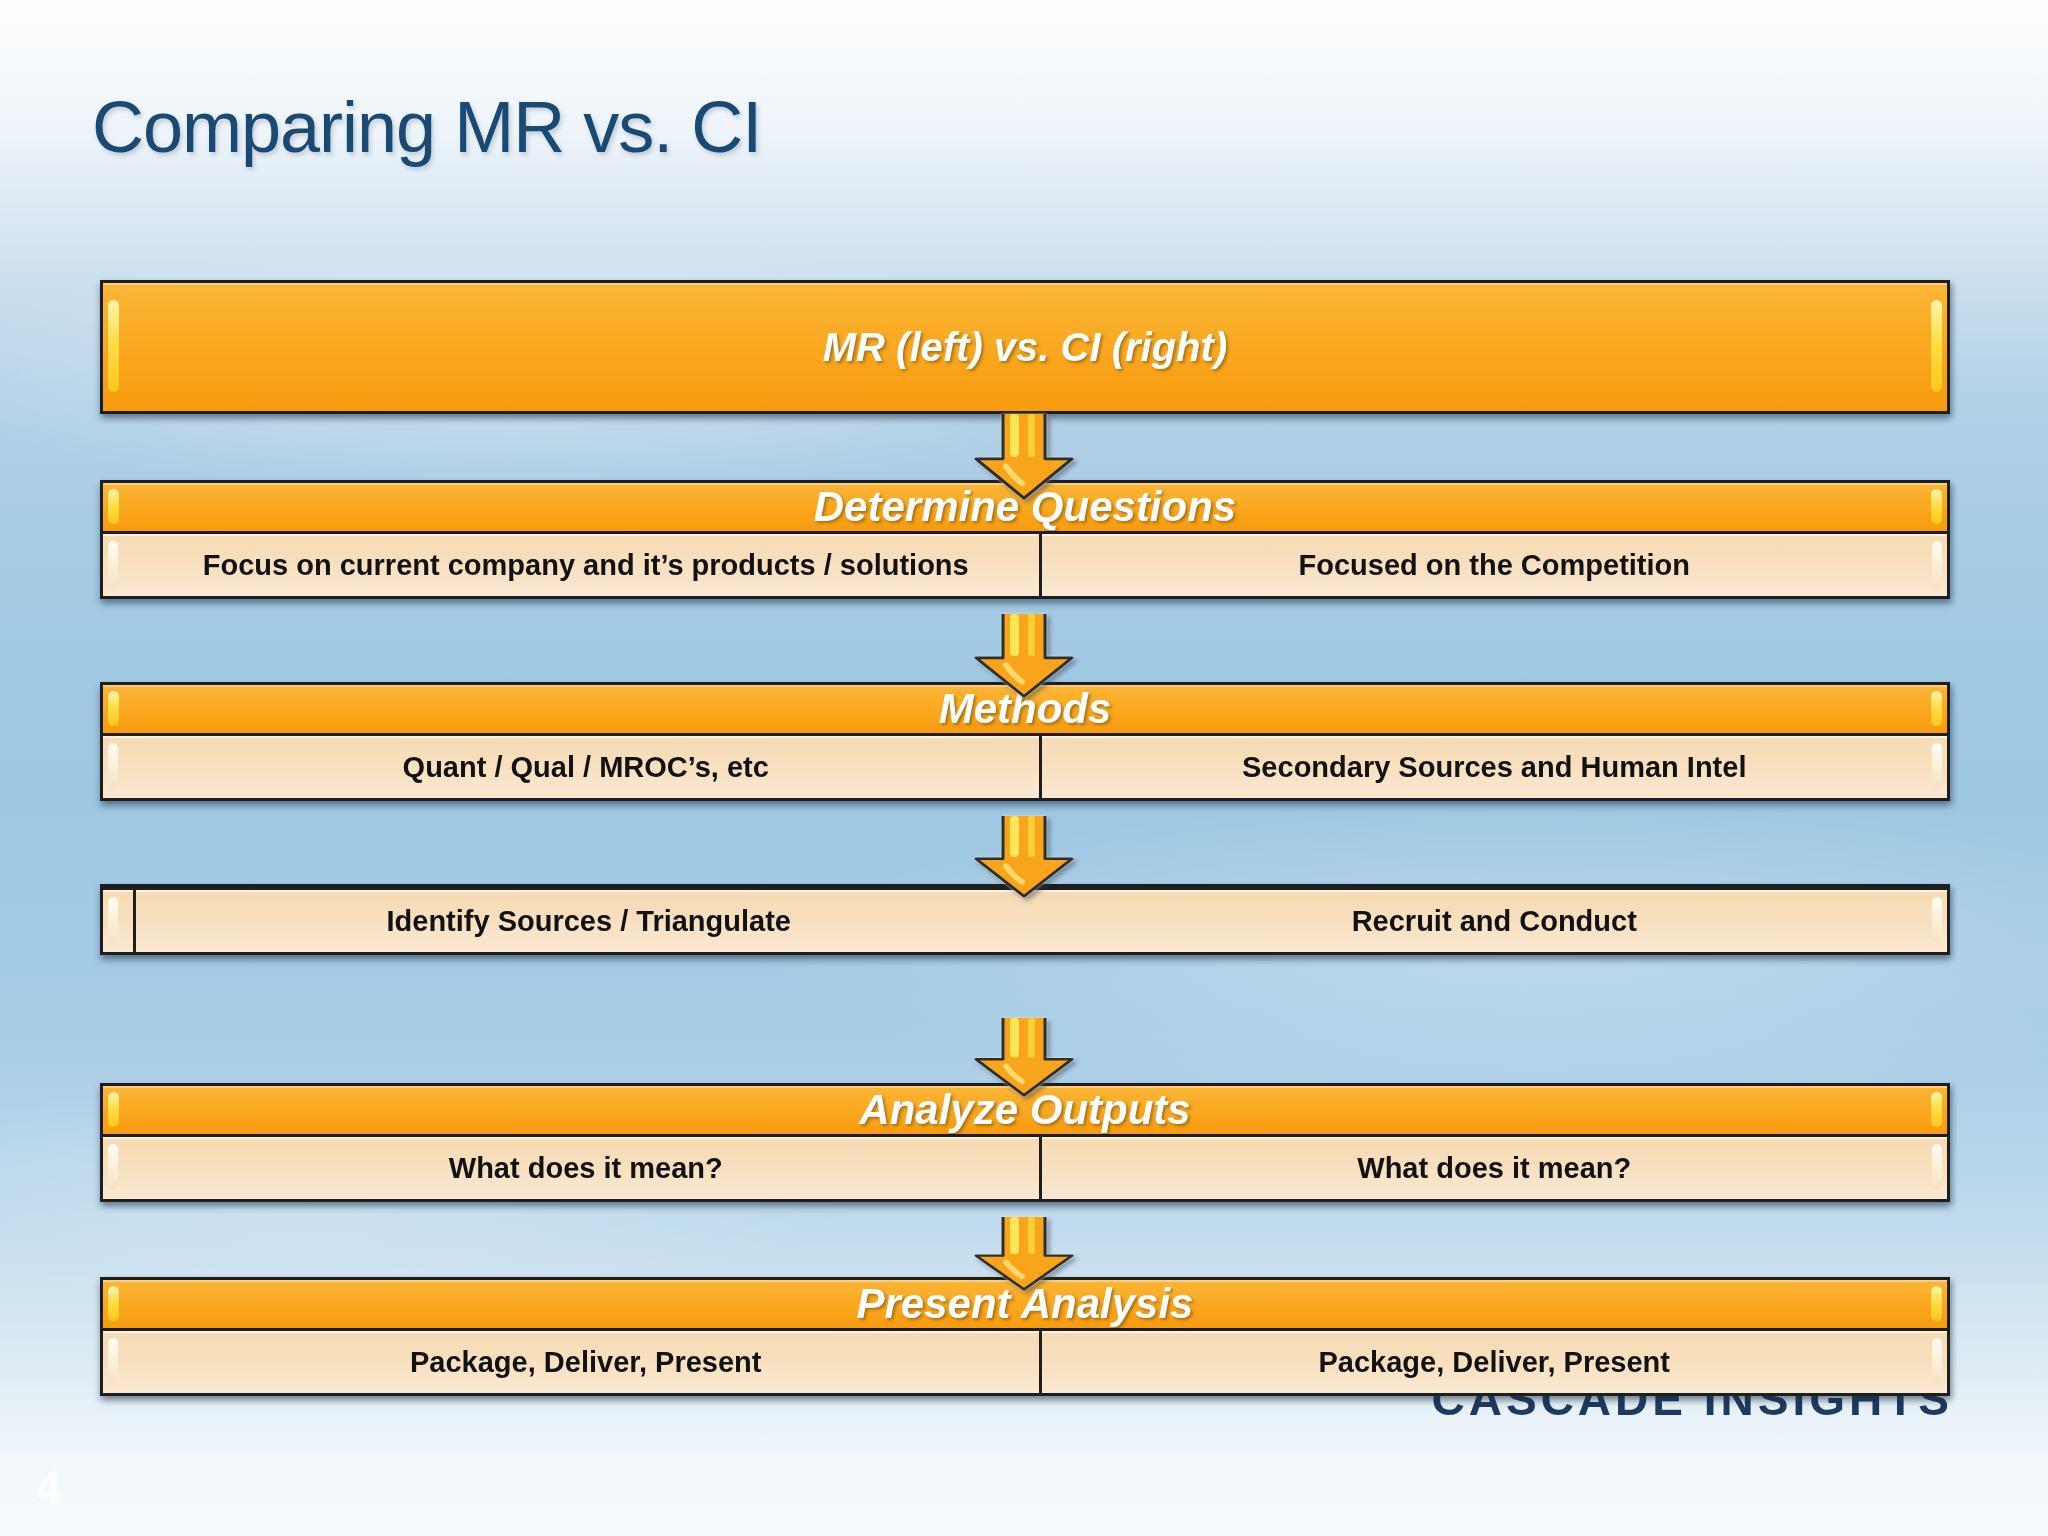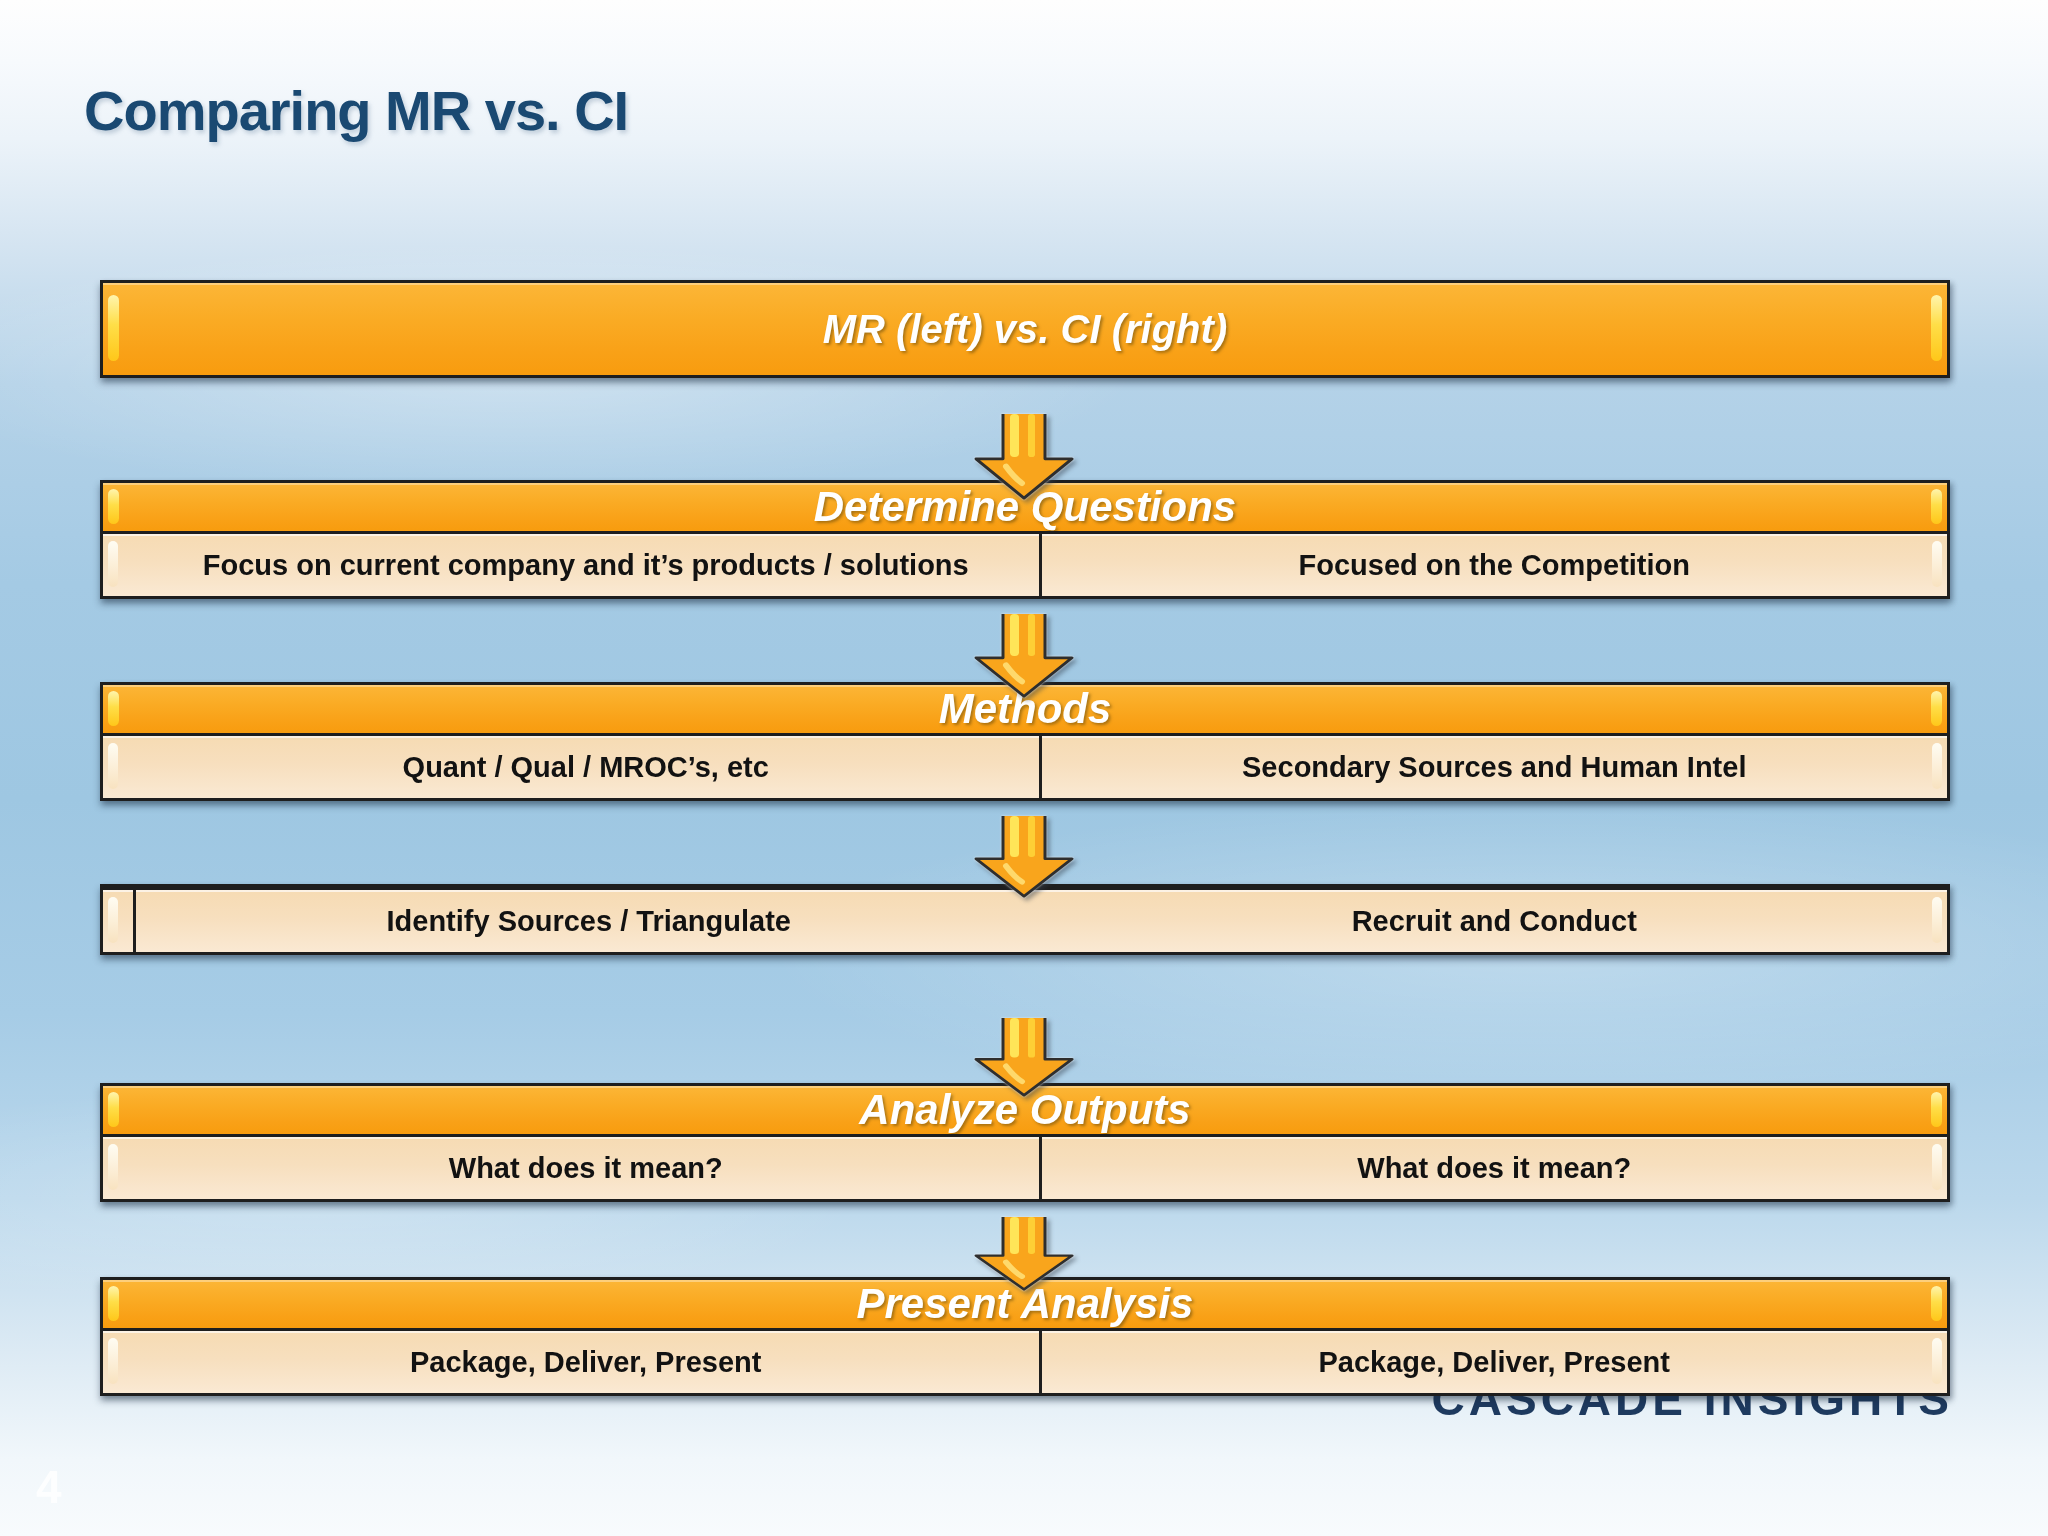--- a/index.html
+++ b/index.html
@@ -12,22 +12,22 @@
       #BBD8EC 78%, #DCEAF4 88%, #F1F7FB 95%, #F8FBFD 100%);
   }
   .slide::before{
     content:""; position:absolute; inset:0; pointer-events:none;
     background:
       radial-gradient(900px 180px at 25% 24%, rgba(255,255,255,0.35), rgba(255,255,255,0) 70%),
       radial-gradient(1100px 220px at 75% 62%, rgba(255,255,255,0.28), rgba(255,255,255,0) 70%),
       radial-gradient(800px 160px at 15% 78%, rgba(255,255,255,0.22), rgba(255,255,255,0) 70%);
   }
   .title{
-    position:absolute; left:84px; top:78px; margin:0;
-    font-size:56px; font-weight:700; letter-spacing:-1px;
+    position:absolute; left:84px; top:78px; margin:8px;
+    font-size:72px; font-weight:400; letter-spacing:-1px;
     color:#1A4972; text-shadow:2px 3px 4px rgba(110,135,160,0.35);
   }
   .watermark{
     position:absolute; right:95px; top:1372px; z-index:1;
     font-size:46px; font-weight:800; letter-spacing:4px;
     color:#1E3A5F; white-space:nowrap;
   }
   .pagenum{
     position:absolute; left:36px; top:1460px; z-index:2;
     font-size:46px; font-weight:700; color:rgba(255,255,255,0.8);
@@ -36,21 +36,21 @@
     position:absolute; left:100px; width:1850px; z-index:10;
     border:3px solid #1E1E1E; box-sizing:border-box;
     box-shadow:0 5px 7px rgba(25,45,65,0.38), 3px 3px 5px rgba(25,45,65,0.25);
     background:#F9A51B;
   }
   .hdr{
     position:relative; height:48px; display:flex; align-items:center; justify-content:center;
     background:linear-gradient(180deg,#FCB637 0%, #FAAB24 40%, #F9A117 75%, #F89C0E 100%);
     box-shadow:inset 0 2px 0 rgba(255,255,255,0.35);
   }
-  .banner-solo .hdr{height:92px;}
+  .banner-solo .hdr{height:128px;}
   .hdr::before,.hdr::after{
     content:""; position:absolute; top:13%; width:11px; height:72%; border-radius:8px;
     background:linear-gradient(180deg,#FFF8B4 0%, #FFE14A 45%, #FFC91A 100%);
     opacity:0.95;
   }
   .hdr::before{left:5px;} .hdr::after{right:5px;}
   .hdr-text{
     font-size:42px; font-weight:800; font-style:italic; color:#FFFFFF;
     text-shadow:2px 2px 3px rgba(90,65,10,0.5);
   }

